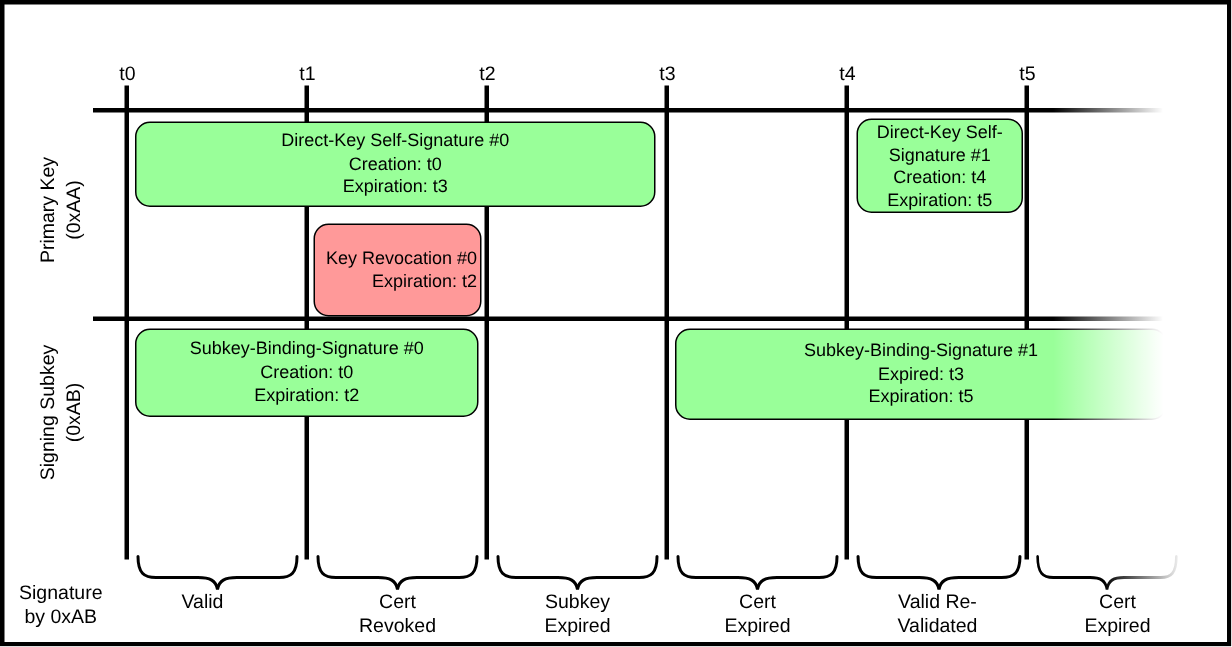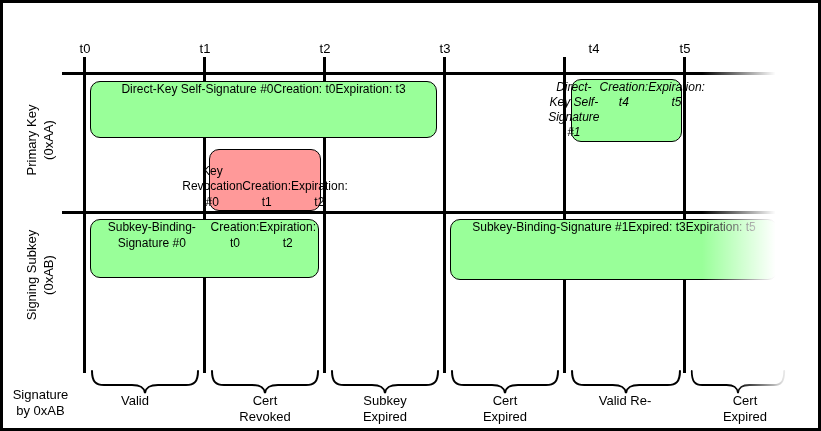--- a/index.html
+++ b/index.html
@@ -11,28 +11,28 @@
   
   .hline{position:absolute;left:62px;width:713px;height:3px;background:#000;}
   .hline-1{top:72px;}
   .hline-2{top:211px;}
   .vline{position:absolute;top:57px;width:3px;height:316px;background:#000;}
   
   .tick{position:absolute;top:41px;width:40px;text-align:center;font-size:13px;}
   
   .box{
     position:absolute;border:1.5px solid #000;border-radius:10px;box-sizing:border-box;
-    display:flex;flex-direction:row;justify-content:center;
+    display:flex;flex-direction:column;justify-content:center;
     text-align:center;font-size:12px;line-height:15.5px;z-index:10;padding:0 2px;
   }
   .green{background:#99ff99;}
   .red{background:#ff9999;}
   .b1{left:90px;top:81px;width:347px;height:57px;}
   .b2{left:209px;top:149px;width:112px;height:62px;align-items:flex-end;}
-  .b3{left:571px;top:79px;width:111px;height:63px;line-height:15px;font-style:italic;}
+  .b3{left:571px;top:79px;width:111px;height:63px;line-height:15px;}
   .b4{left:90px;top:219px;width:229px;height:59px;}
   .b5{left:450px;top:219px;width:328px;height:61px;}
   
   .rowlabel{
     position:absolute;width:140px;height:36px;left:-29px;
     transform:rotate(-90deg);text-align:center;font-size:13px;line-height:17px;
   }
   .row1{top:122px;}
   .row2{top:257px;}
   
@@ -58,40 +58,39 @@
   <div class="vline" style="left:203px"></div>
   <div class="vline" style="left:323px"></div>
   <div class="vline" style="left:443px"></div>
   <div class="vline" style="left:563px"></div>
   <div class="vline" style="left:683px"></div>
 
   <div class="tick" style="left:65px">t0</div>
   <div class="tick" style="left:185px">t1</div>
   <div class="tick" style="left:305px">t2</div>
   <div class="tick" style="left:425px">t3</div>
-  <div class="tick" style="left:574px">t4</div>
+  <div class="tick" style="left:545px">t4</div>
   <div class="tick" style="left:665px">t5</div>
 
   <div class="rowlabel row1">
     <div>Primary Key</div>
     <div>(0xAA)</div>
   </div>
   <div class="rowlabel row2">
     <div>Signing Subkey</div>
     <div>(0xAB)</div>
   </div>
 
   <div class="box green b1">
     <div>Direct-Key Self-Signature #0</div>
     <div>Creation: t0</div>
     <div>Expiration: t3</div>
   </div>
   <div class="box red b2">
     <div>Key Revocation #0</div>
-    <div>Creation: t1</div>
     <div>Expiration: t2</div>
   </div>
   <div class="box green b3">
     <div>Direct-Key Self-Signature #1</div>
     <div>Creation: t4</div>
     <div>Expiration: t5</div>
   </div>
   <div class="box green b4">
     <div>Subkey-Binding-Signature #0</div>
     <div>Creation: t0</div>
@@ -136,20 +135,21 @@
   <div class="seg" style="left:325px">
     <div>Subkey</div>
     <div>Expired</div>
   </div>
   <div class="seg" style="left:445px">
     <div>Cert</div>
     <div>Expired</div>
   </div>
   <div class="seg" style="left:565px">
     <div>Valid Re-</div>
+    <div>Validated</div>
   </div>
   <div class="seg" style="left:685px">
     <div>Cert</div>
     <div>Expired</div>
   </div>
 
   <div class="axislabel">
     <div>Signature</div>
     <div>by 0xAB</div>
   </div>

